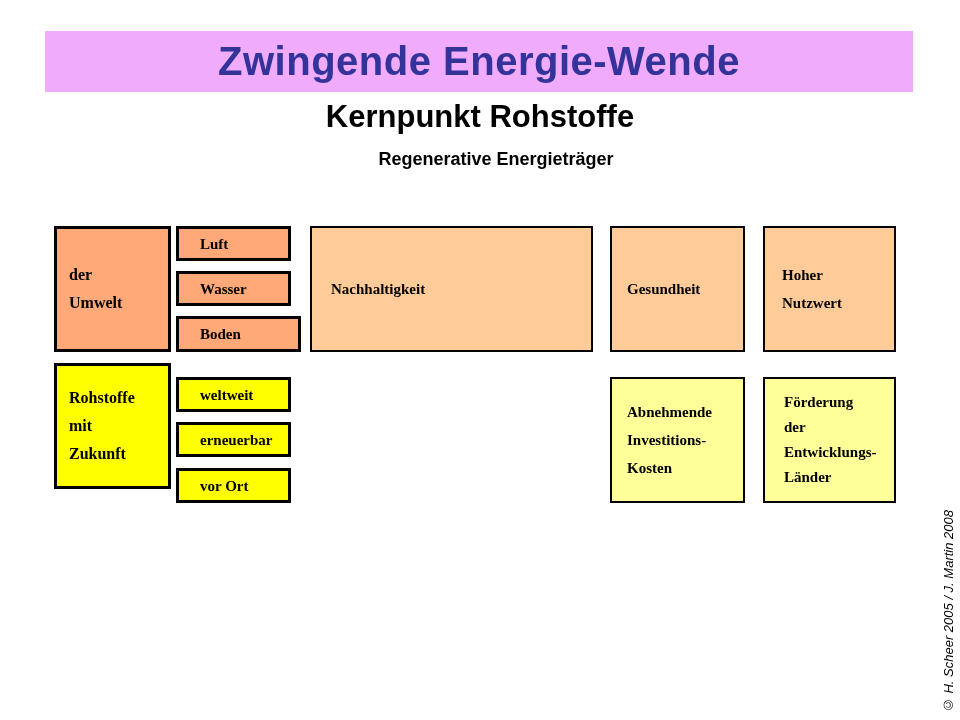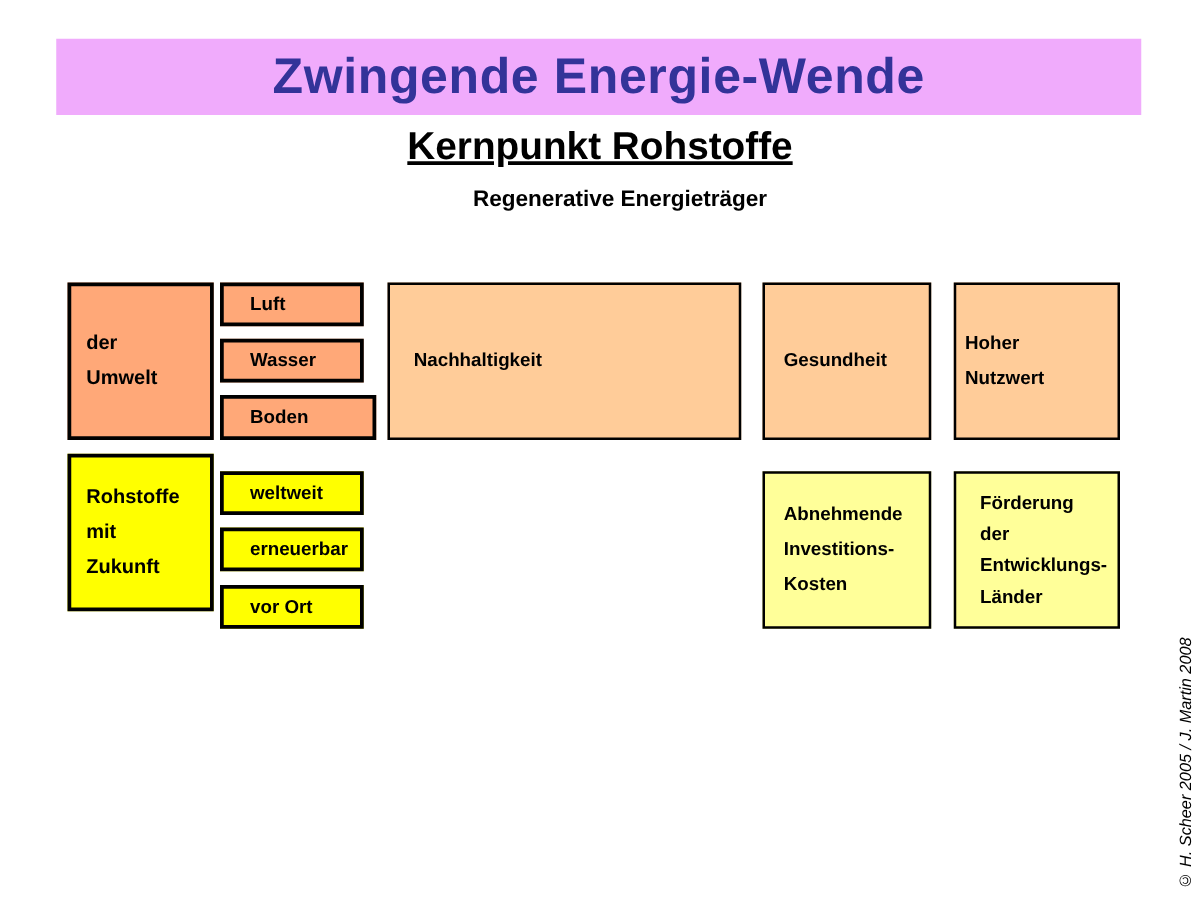--- a/index.html
+++ b/index.html
@@ -12,31 +12,31 @@
   .title-bar{
     position:absolute;left:45px;top:31px;width:868px;height:61px;
     background:#f0abfc;display:flex;align-items:center;justify-content:center;
   }
   .title{
     margin:0;font-size:40px;font-weight:bold;color:#333399;
     font-family:"Liberation Sans", sans-serif;letter-spacing:0.5px;
   }
   .subtitle{
     position:absolute;left:0;top:99px;width:960px;text-align:center;margin:0;
-    font-size:31px;font-weight:bold;color:#000;text-decoration:underline;
+    font-size:31px;font-weight:bold;color:#000;
   }
   .section-heading{
     position:absolute;left:16px;top:149px;width:960px;text-align:center;margin:0;
     font-size:18px;font-weight:bold;color:#000;
   }
 
   .box{
     position:absolute;box-sizing:border-box;
     display:flex;flex-direction:column;justify-content:center;
-    color:#000;font-weight:bold;font-size:15px;
+    color:#000;font-weight:bold;font-size:15px;font-family:Liberation Serif, serif;
   }
   .b3{border:3px solid #000;}
   .b2{border:2px solid #000;}
   .fill-o1{background:#FFA878;}   
   .fill-o2{background:#FFCC99;}   
   .fill-y1{background:#FFFF00;}   
   .fill-y2{background:#FFFF99;}   
 
   .line{line-height:28px;white-space:nowrap;}
   .line:empty{display:none;}
@@ -81,21 +81,21 @@
   <div class="box b2 fill-o2 panel" style="left:310px;top:226px;width:283px;height:126px">
     <div class="line">Nachhaltigkeit</div>
 
   </div>
 
   <div class="box b2 fill-o2 panel" style="left:610px;top:226px;width:135px;height:126px;padding-left:15px">
     <div class="line">Gesundheit</div>
 
   </div>
 
-  <div class="box b2 fill-o2 panel" style="left:763px;top:226px;width:133px;height:126px;padding-left:7px">
+  <div class="box b2 fill-o2 panel" style="left:763px;top:226px;width:133px;height:126px;padding-left:17px">
     <div class="line">Hoher</div>
     <div class="line">Nutzwert</div>
 
   </div>
 
   <div class="box b3 fill-y1 lead" style="left:54px;top:363px;width:117px;height:126px">
     <div class="line">Rohstoffe</div>
     <div class="line">mit</div>
     <div class="line">Zukunft</div>
   </div>

